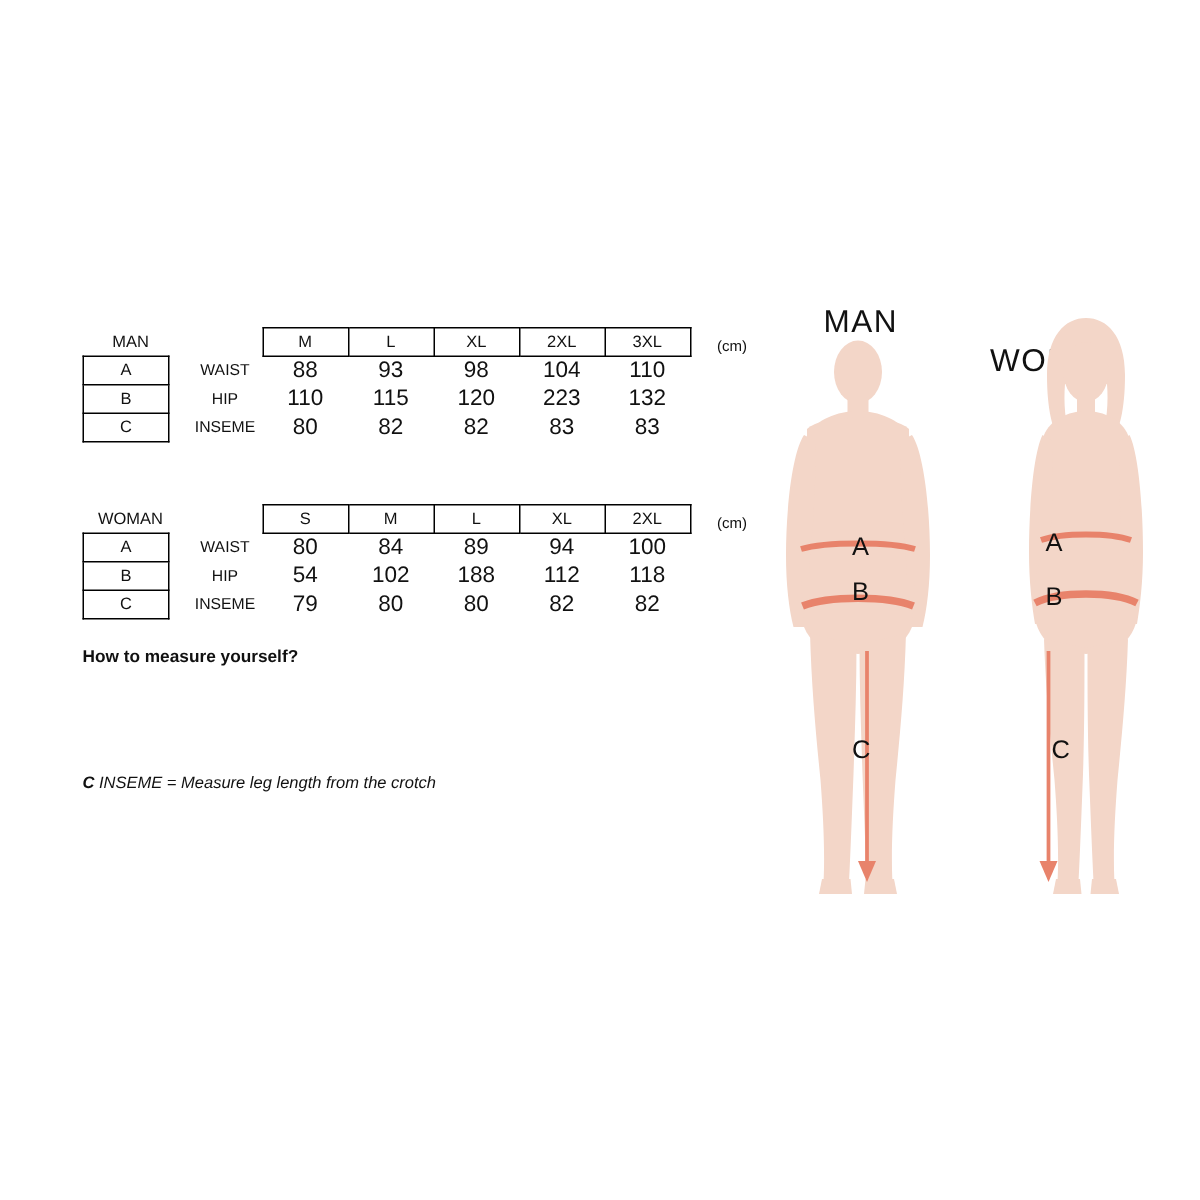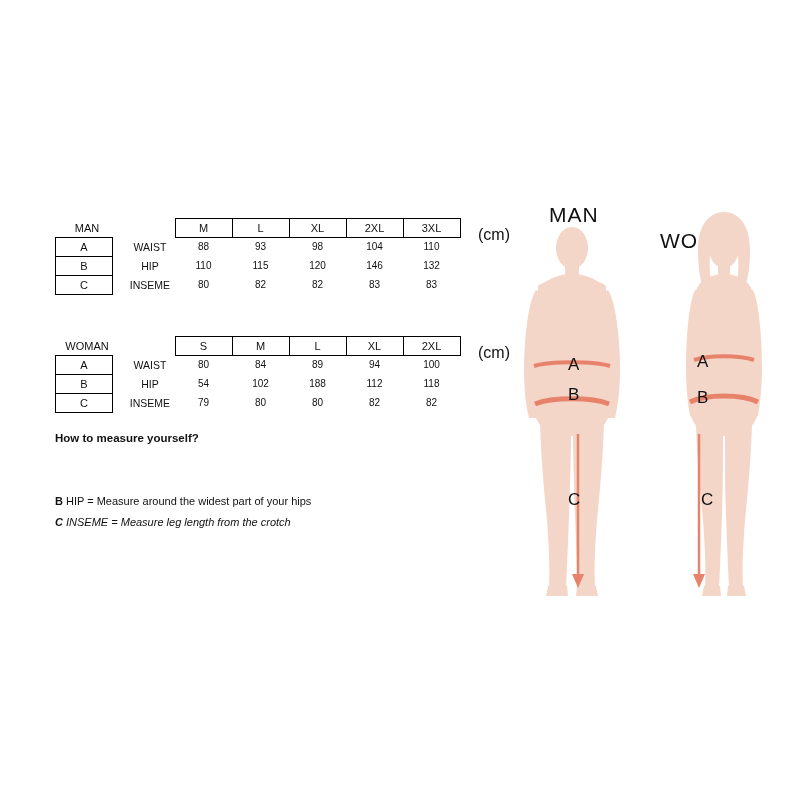--- a/index.html
+++ b/index.html
@@ -71,27 +71,27 @@
   }
   .cell-head {
     width: 56px;
     border: 1px solid #000;
     font-weight: bold;
     font-size: 11px;
   }
   .cell-val {
     width: 56px;
     border: none;
+    font-size: 15px;
+  }
+  .row-head .cell-head { border-bottom: 1px solid #000; }
+
+  .unit {
+    position: absolute;
     font-size: 10px;
-  }
-  .row-head .cell-head { border-bottom: 1px solid #000; }
-
-  .unit {
-    position: absolute;
-    font-size: 16px;
     color: #111;
   }
   #man-unit { left: 478px; top: 226px; }
   #woman-unit { left: 478px; top: 344px; }
 
   
   #howto-title {
     position: absolute;
     left: 55px;
     top: 432px;
@@ -163,21 +163,21 @@
         <td class="cell-val">98</td>
         <td class="cell-val">104</td>
         <td class="cell-val">110</td>
       </tr>
       <tr>
         <td class="cell-code">B</td>
         <td class="cell-label">HIP</td>
         <td class="cell-val">110</td>
         <td class="cell-val">115</td>
         <td class="cell-val">120</td>
-        <td class="cell-val">146</td>
+        <td class="cell-val">223</td>
         <td class="cell-val">132</td>
       </tr>
       <tr>
         <td class="cell-code">C</td>
         <td class="cell-label">INSEME</td>
         <td class="cell-val">80</td>
         <td class="cell-val">82</td>
         <td class="cell-val">82</td>
         <td class="cell-val">83</td>
         <td class="cell-val">83</td>
@@ -225,24 +225,20 @@
         <td class="cell-val">80</td>
         <td class="cell-val">82</td>
         <td class="cell-val">82</td>
       </tr>
     </tbody>
       </table>
   </div>
   <div class="unit" id="woman-unit">(cm)</div>
 
   <div id="howto-title">How to measure yourself?</div>
-  <div class="howto-line" id="howto-2">
-    <span class="code">B</span>
-    <span>HIP = Measure around the widest part of your hips</span>
-  </div>
   <div class="howto-line" id="howto-3">
     <span class="code">C</span>
     <span>INSEME = Measure leg length from the crotch</span>
   </div>
 
   <div class="fig-label" id="man-fig-label">MAN</div>
   <div class="fig-label" id="woman-fig-label">WOMAN</div>
 
   <svg id="figures" viewBox="0 0 300 440" xmlns="http://www.w3.org/2000/svg">
 

